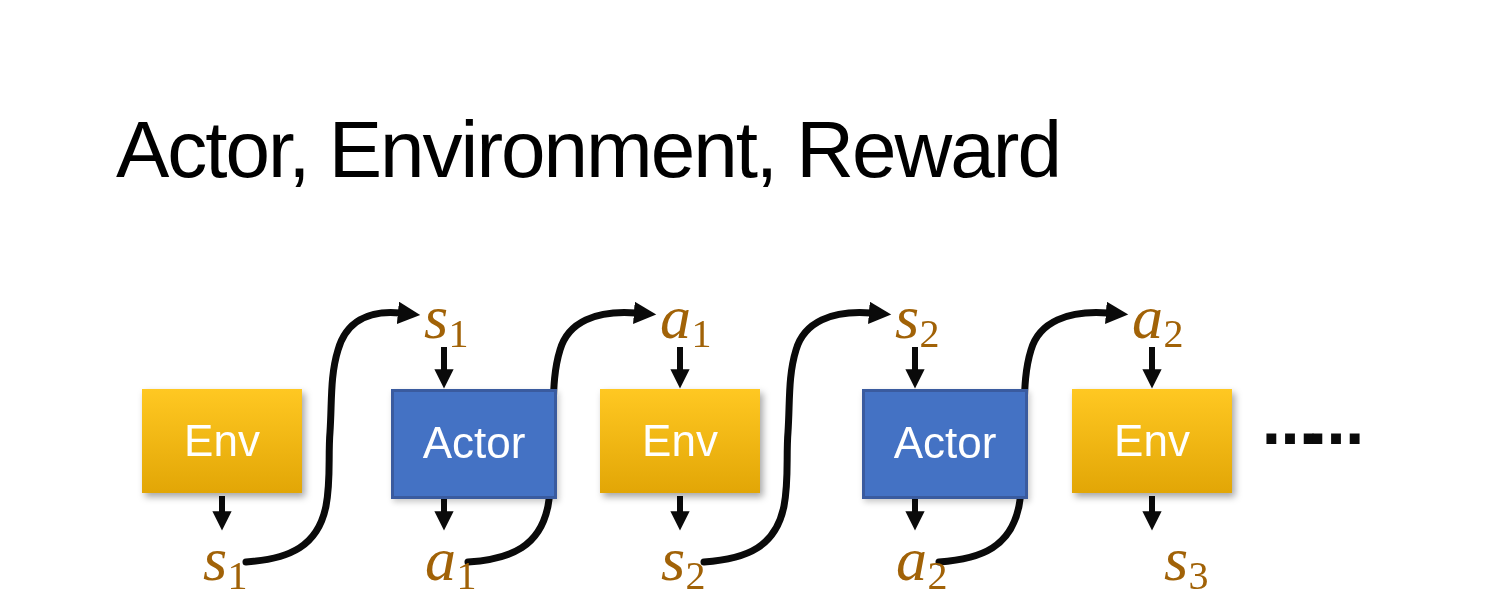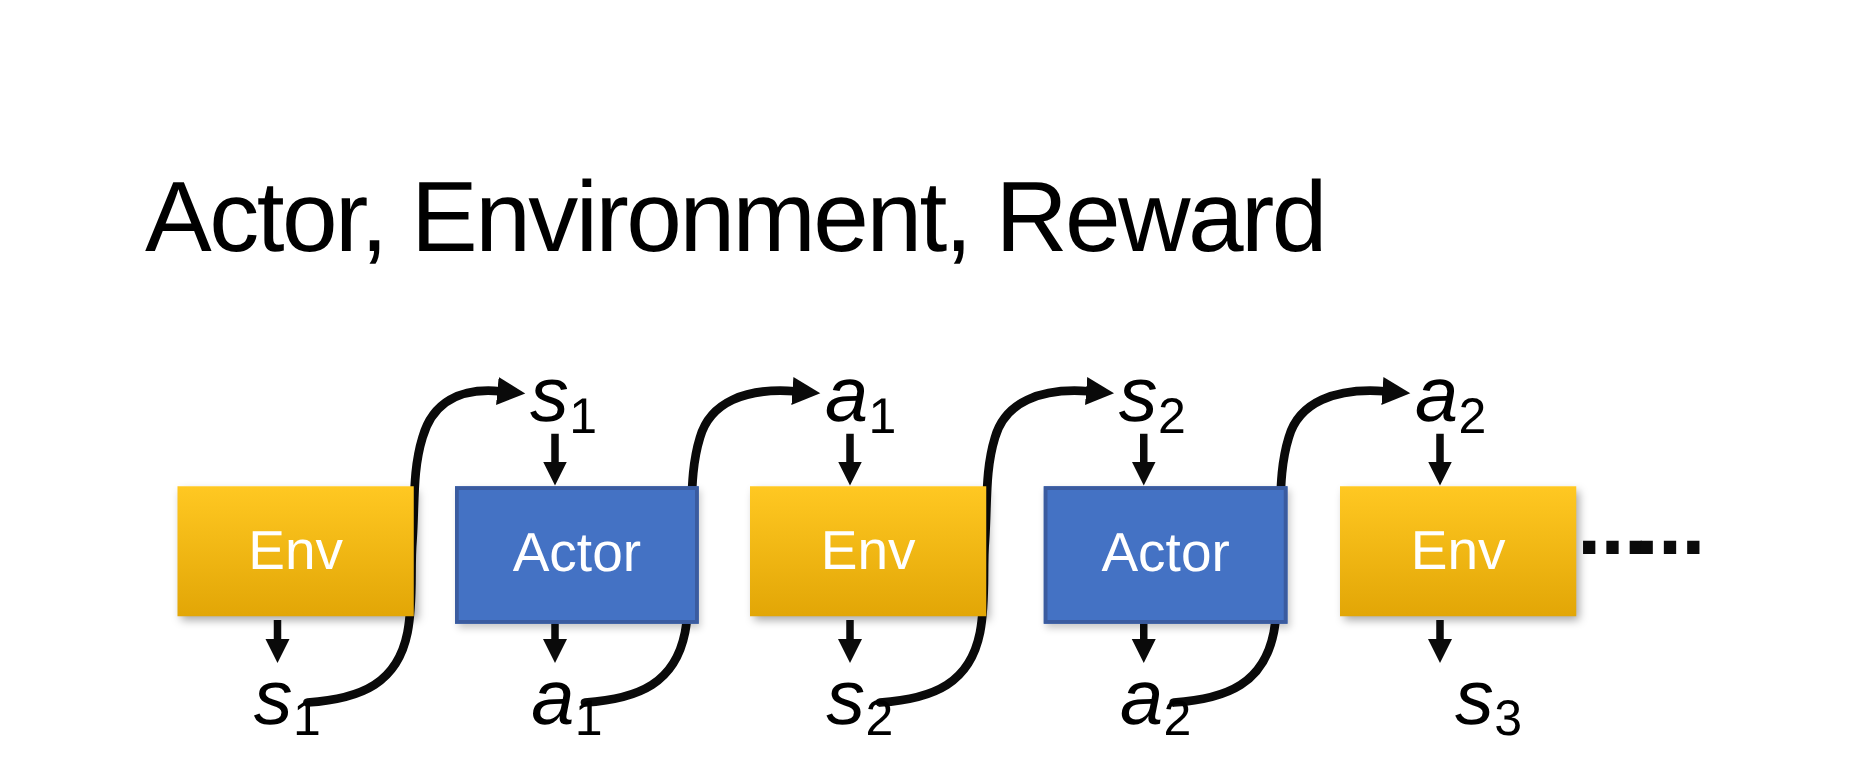--- a/index.html
+++ b/index.html
@@ -14,55 +14,56 @@
   html,body{margin:0;padding:0;background:#FFFFFF;}
   .slide{
     position:relative;
     width:1500px;height:608px;
     overflow:hidden;
     background:#FFFFFF;
     font-family:"Liberation Sans", sans-serif;
   }
   .title{
     position:absolute;
-    left:116px;top:128px;
+    left:116px;top:104px;
     margin:0;
     font-family:"Liberation Sans", sans-serif;
     font-weight:300;
     font-size:80px;
     letter-spacing:-2px;
     color:var(--title-text);
     white-space:nowrap;
   }
   .box{
     position:absolute;
     top:389px;
-    width:189px;height:104px;
+    width:160px;height:104px;
     display:flex;align-items:center;justify-content:center;
     color:var(--box-text);
     font-size:44px;
     line-height:1;
   }
   .env{
     background:linear-gradient(180deg, var(--env-top) 0%, var(--env-bottom) 100%);
     box-shadow:3px 4px 7px rgba(0,0,0,0.35);
   }
   .actor{
     background:var(--actor-fill);
     border:3px solid var(--actor-border);
     box-shadow:2px 3px 6px rgba(0,0,0,0.22);
+    margin-left:27px;
   }
   .actor span{position:relative;top:-1px;}
   .mlabel{
     position:absolute;
-    font-family:Liberation Sans, sans-serif;
+    font-family:Liberation Serif, serif;
     font-style:italic;
     font-size:62px;
     line-height:1;
-    color:#000000;
+    color:#a16207;
     white-space:nowrap;
   }
   .mlabel sub{
     font-size:40px;
     font-style:normal;
     line-height:1;
     vertical-align:baseline;
     position:relative;
     top:0.22em;
     left:0.01em;

